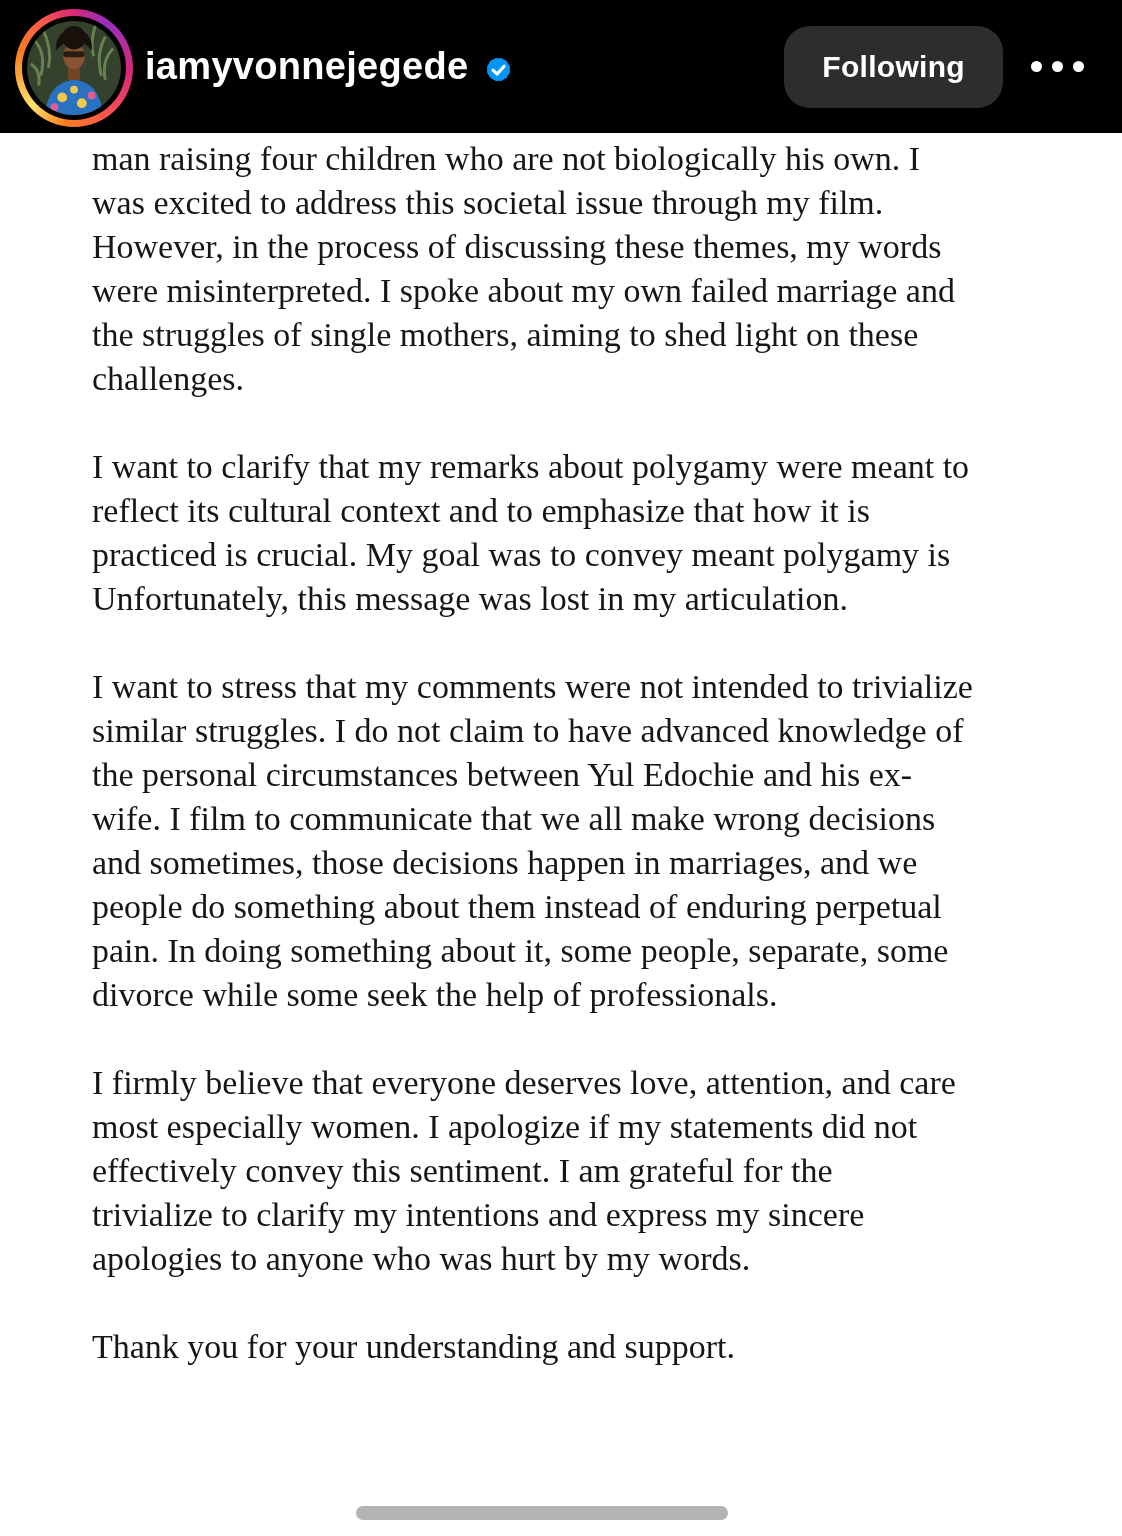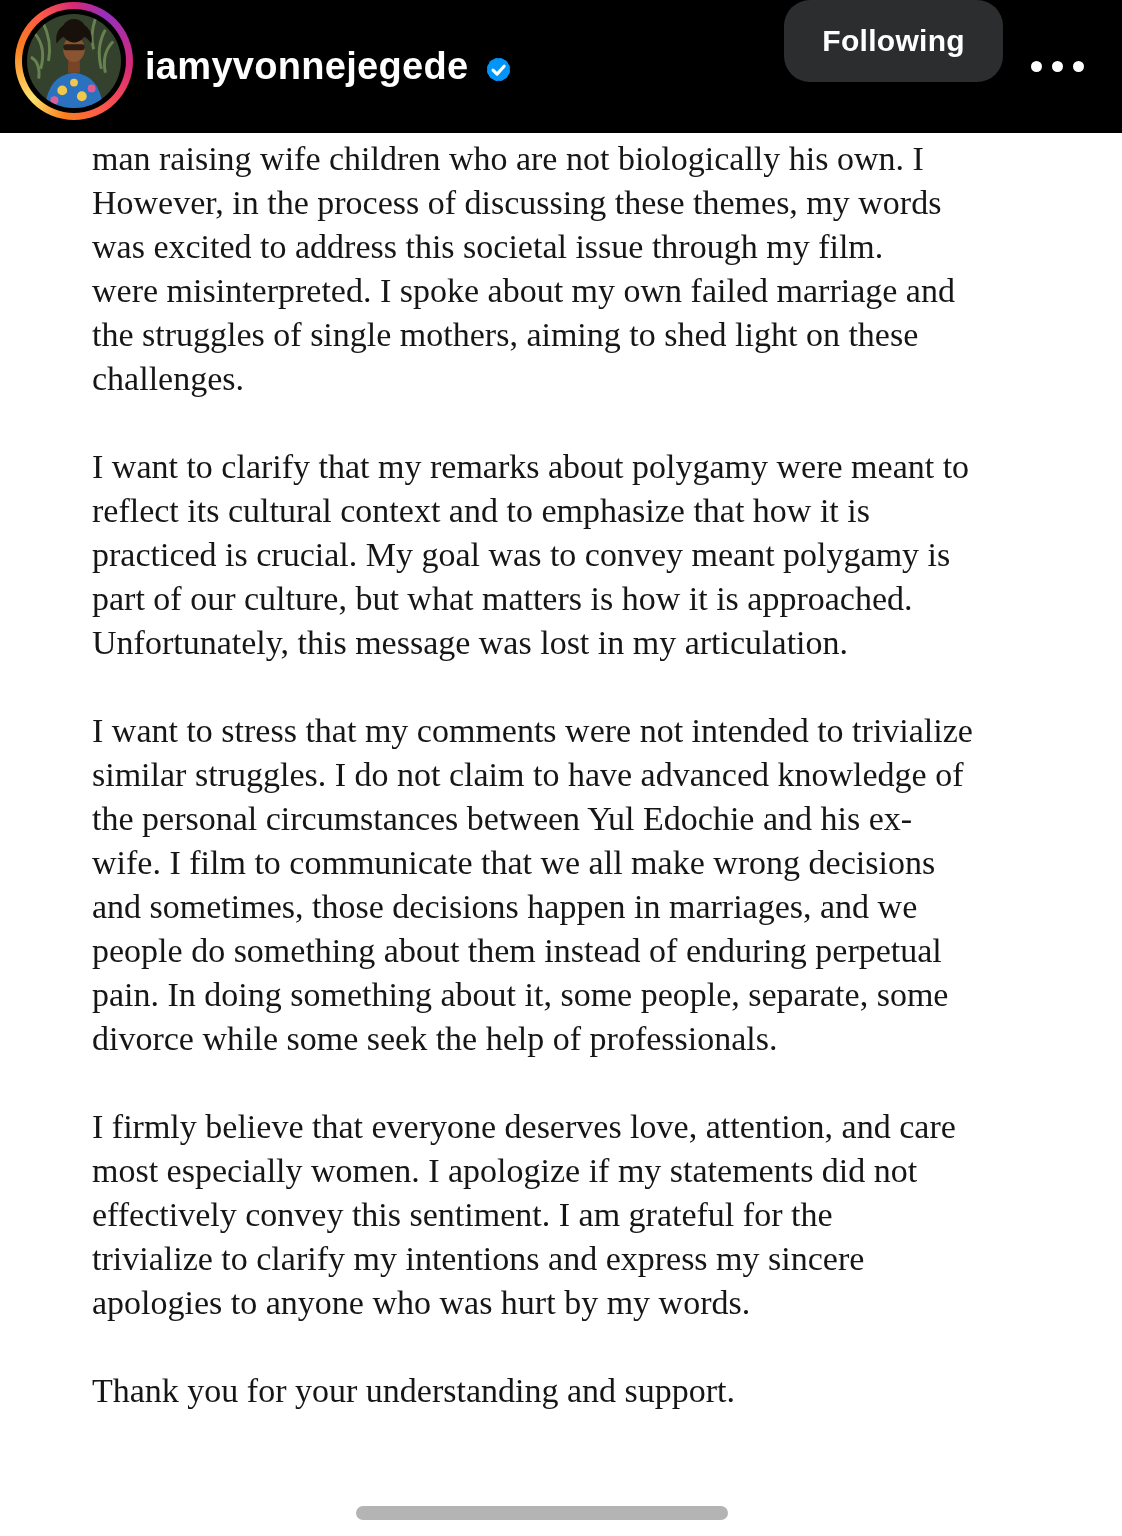--- a/index.html
+++ b/index.html
@@ -12,20 +12,21 @@
     font-family: "Liberation Sans", sans-serif;
   }
 
   
   .header {
     position: absolute;
     top: 0; left: 0; right: 0;
     height: 133px;
     background: var(--header-bg, #000);
     display: flex;
+    align-items: center;
     padding: 0 38px 0 15px;
     box-sizing: border-box;
   }
   .avatar-ring {
     position: relative;
     flex: 0 0 auto;
     width: 118px; height: 118px;
     border-radius: 50%;
     margin-top: 2px;
     background: conic-gradient(from 0deg,
@@ -172,33 +173,32 @@
     <button class="more-btn" aria-label="ellipsis-horizontal">
       <span class="dot"></span>
       <span class="dot"></span>
       <span class="dot"></span>
     </button>
   </header>
 
   <main class="post-body">
 
     <p class="para">
-      <span class="ln">man raising wife children who are not biologically his own. I</span>
+      <span class="ln">man raising four children who are not biologically his own. I</span>
+      <span class="ln">was excited to address this societal issue through my film.</span>
       <span class="ln">However, in the process of discussing these themes, my words</span>
-      <span class="ln">was excited to address this societal issue through my film.</span>
       <span class="ln">were misinterpreted. I spoke about my own failed marriage and</span>
       <span class="ln">the struggles of single mothers, aiming to shed light on these</span>
       <span class="ln">challenges.</span>
     </p>
 
     <p class="para">
       <span class="ln">I want to clarify that my remarks about polygamy were meant to</span>
       <span class="ln">reflect its cultural context and to emphasize that how it is</span>
       <span class="ln">practiced is crucial. My goal was to convey meant polygamy is</span>
-      <span class="ln">part of our culture, but what matters is how it is approached.</span>
       <span class="ln">Unfortunately, this message was lost in my articulation.</span>
     </p>
 
     <p class="para">
       <span class="ln">I want to stress that my comments were not intended to trivialize</span>
       <span class="ln">similar struggles. I do not claim to have advanced knowledge of</span>
       <span class="ln">the personal circumstances between Yul Edochie and his ex-</span>
       <span class="ln">wife. I film to communicate that we all make wrong decisions</span>
       <span class="ln">and sometimes, those decisions happen in marriages, and we</span>
       <span class="ln">people do something about them instead of enduring perpetual</span>

